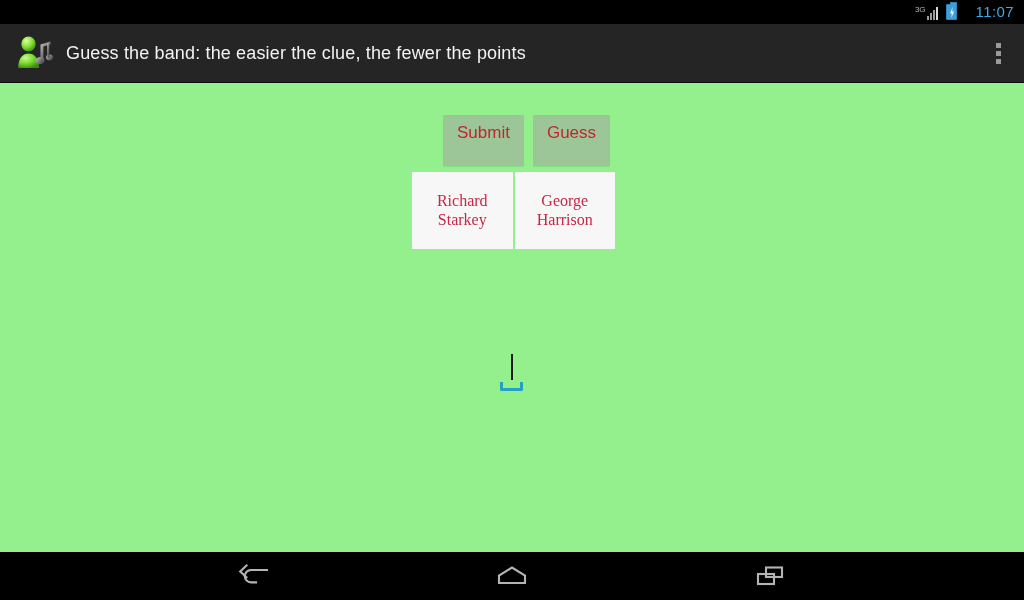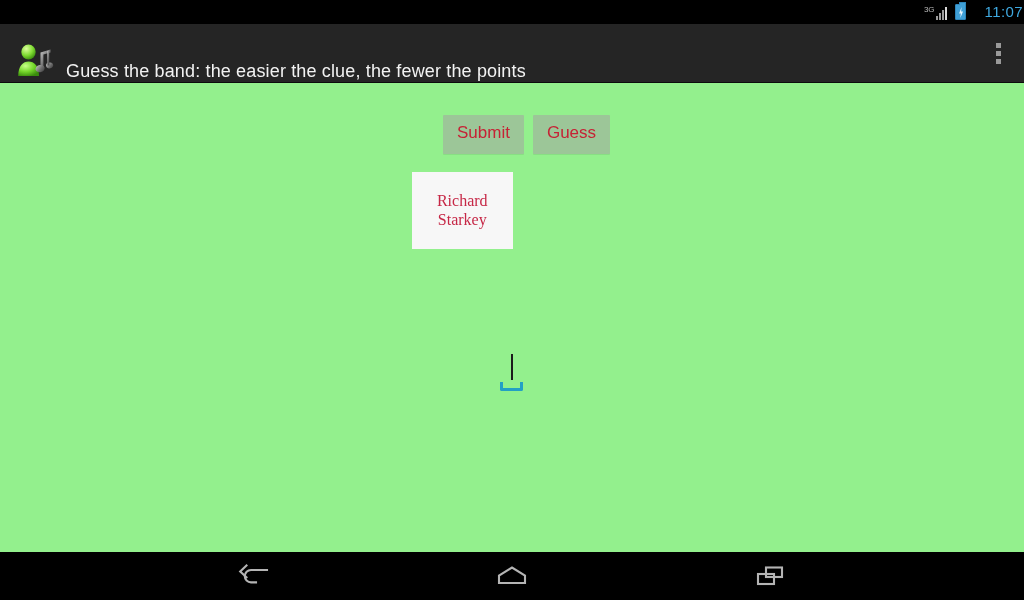--- a/index.html
+++ b/index.html
@@ -8,21 +8,21 @@
     font-family:"Liberation Sans", sans-serif;
     background:#93F08D;
     -webkit-font-smoothing:antialiased;
   }
   .screen { position:relative; width:1024px; height:600px; background:#93F08D; }
 
   
   .statusbar {
     position:absolute; left:0; top:0; width:1024px; height:24px;
     background:#000; display:flex; align-items:center;
-    justify-content:flex-end; padding-right:1px; gap:5px;
+    justify-content:flex-end; padding-right:10px; gap:5px;
   }
   .net-wrap { display:flex; align-items:flex-end; gap:1px; height:16px; }
   .net-label { font-size:8px; color:#b9b9b9; line-height:8px; margin-bottom:6px; }
   .bars { display:flex; align-items:flex-end; gap:1px; height:13px; }
   .bars i { display:block; width:2px; background:#9d9d9d; }
   .bars i:nth-child(1){ height:4px; }
   .bars i:nth-child(2){ height:7px; }
   .bars i:nth-child(3){ height:10px; }
   .bars i:nth-child(4){ height:13px; background:#d8d8d8; }
   .batt {
@@ -37,21 +37,21 @@
     position:absolute; left:3px; top:2px; width:5px; height:11px;
     background:#eaf6ff;
     clip-path:polygon(60% 0%, 10% 58%, 45% 58%, 35% 100%, 90% 40%, 52% 40%);
   }
   .clock { font-size:15px; color:#3fa9e0; letter-spacing:.4px; line-height:24px; margin-left:14px; }
 
   
   .actionbar {
     position:absolute; left:0; top:24px; width:1024px; height:59px;
     background:#252525; border-bottom:1px solid #0c0c0c;
-    display:flex; align-items:flex-end;
+    display:flex; align-items:center;
   }
   .app-icon { position:relative; width:42px; height:42px; margin-left:14px; flex:none; }
   .app-title {
     font-size:18px; color:#f2f2f2; margin-left:10px;
     font-weight:400; letter-spacing:.15px; white-space:nowrap;
   }
   .overflow {
     position:absolute; right:0; top:0; width:52px; height:59px;
     display:flex; flex-direction:column; align-items:center;
     justify-content:center; gap:3px; cursor:pointer;
@@ -61,21 +61,21 @@
   
   .content { position:absolute; left:0; top:84px; width:1024px; height:468px; background:#93F08D; }
 
   .btn-row {
     position:absolute; left:443px; top:31px;
     display:flex; gap:9px; align-items:flex-start;
   }
   .gbtn {
     background:#9CC698; border:none; border-radius:1px;
     color:#C62235; font-size:17px; font-family:"Liberation Sans", sans-serif;
-    padding:9px 14px 12px 14px; cursor:pointer; line-height:18px;
+    padding:9px 14px 24px 14px; cursor:pointer; line-height:18px;
     box-shadow:0 1px 0 rgba(0,0,0,.07);
   }
 
   .qtable {
     position:absolute; left:412px; top:88px;
     width:203px; height:155px;
     display:grid; grid-template-columns:1fr 1fr; grid-template-rows:1fr 1fr;
     gap:2px; background:transparent;
   }
   .qcell {
@@ -163,20 +163,21 @@
 
   <div class="content">
 
     <div class="btn-row">
       <button class="gbtn">Submit</button>
       <button class="gbtn">Guess</button>
     </div>
 
     <div class="qtable">
       <div class="qcell">Richard Starkey</div>
+      <div class="qcell">George Harrison</div>
     </div>
 
     <div class="edit-field">
       <div class="caret"></div>
       <div class="handle"></div>
     </div>
 
   </div>
 
   <div class="navbar">

